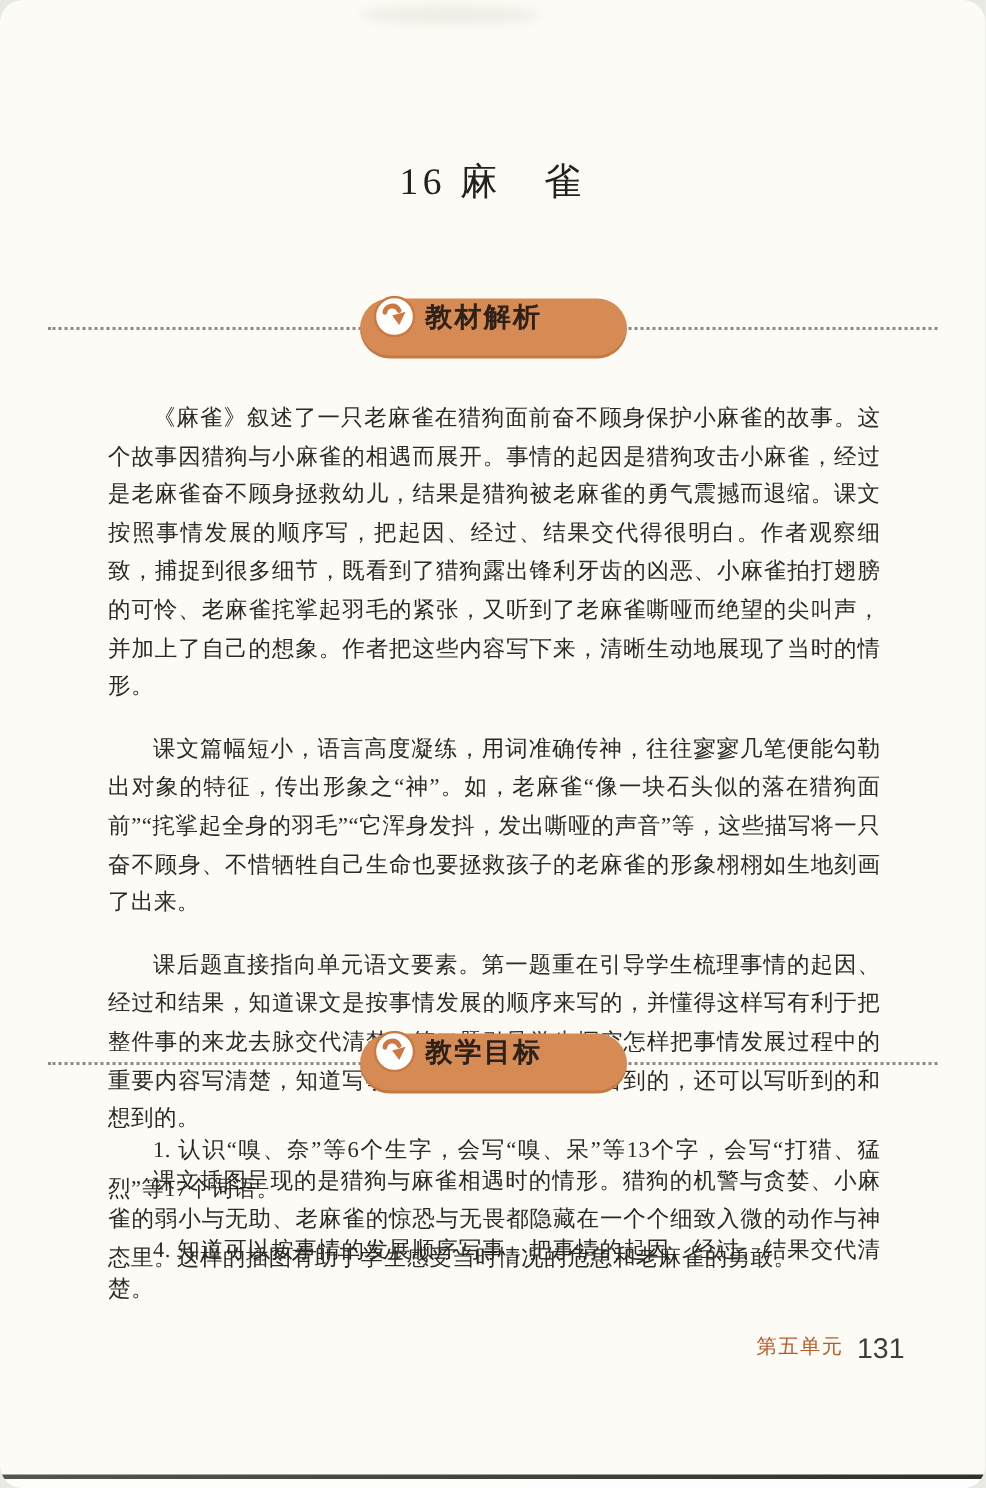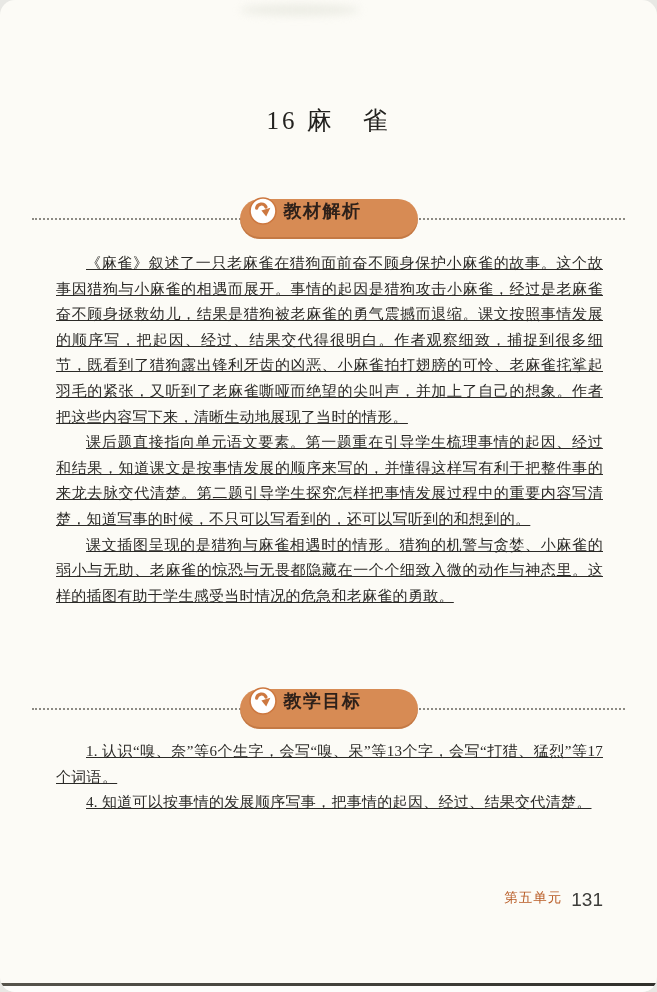--- a/index.html
+++ b/index.html
@@ -79,23 +79,22 @@
   .body-text {
     position: absolute;
     left: 56px;
     width: 547px;
     font-size: 15px;
     line-height: 25.6px;
     text-align: justify;
     letter-spacing: 0.3px;
   }
   .body-text p {
-    margin: 0;
+    margin: 16px;
     text-indent: 2em;
-    text-decoration: underline;
   }
   .analysis-content { top: 251px; height: 438px; }
   .objectives-content { top: 739px; height: 140px; }
   .footer {
     position: absolute;
     top: 889px;
     right: 54px;
     display: flex;
     align-items: flex-start;
   }
@@ -142,20 +141,21 @@
           <path d="M7.6 11.2 C 8.2 6.6, 14.8 5.2, 17 10" fill="none" stroke="#cd7840" stroke-width="3.2" stroke-linecap="round"></path>
           <polygon points="12.4,13.4 21.4,10.8 17.2,19.6" fill="#cd7840"></polygon>
         </svg>
       </span>
       <span class="badge-label">教材解析</span>
     </div>
   </div>
 
   <div class="body-text analysis-content">
     <p>《麻雀》叙述了一只老麻雀在猎狗面前奋不顾身保护小麻雀的故事。这个故事因猎狗与小麻雀的相遇而展开。事情的起因是猎狗攻击小麻雀，经过是老麻雀奋不顾身拯救幼儿，结果是猎狗被老麻雀的勇气震撼而退缩。课文按照事情发展的顺序写，把起因、经过、结果交代得很明白。作者观察细致，捕捉到很多细节，既看到了猎狗露出锋利牙齿的凶恶、小麻雀拍打翅膀的可怜、老麻雀挓挲起羽毛的紧张，又听到了老麻雀嘶哑而绝望的尖叫声，并加上了自己的想象。作者把这些内容写下来，清晰生动地展现了当时的情形。</p>
+    <p>课文篇幅短小，语言高度凝练，用词准确传神，往往寥寥几笔便能勾勒出对象的特征，传出形象之“神”。如，老麻雀“像一块石头似的落在猎狗面前”“挓挲起全身的羽毛”“它浑身发抖，发出嘶哑的声音”等，这些描写将一只奋不顾身、不惜牺牲自己生命也要拯救孩子的老麻雀的形象栩栩如生地刻画了出来。</p>
     <p>课后题直接指向单元语文要素。第一题重在引导学生梳理事情的起因、经过和结果，知道课文是按事情发展的顺序来写的，并懂得这样写有利于把整件事的来龙去脉交代清楚。第二题引导学生探究怎样把事情发展过程中的重要内容写清楚，知道写事的时候，不只可以写看到的，还可以写听到的和想到的。</p>
     <p>课文插图呈现的是猎狗与麻雀相遇时的情形。猎狗的机警与贪婪、小麻雀的弱小与无助、老麻雀的惊恐与无畏都隐藏在一个个细致入微的动作与神态里。这样的插图有助于学生感受当时情况的危急和老麻雀的勇敢。</p>
   </div>
 
   <div class="section-header second">
     <div class="dotted-line"></div>
     <div class="badge">
       <span class="badge-icon">
         <svg width="28" height="28" viewBox="0 0 28 28">
           <circle cx="14" cy="14" r="13" fill="#ffffff" stroke="#cd7840" stroke-width="1.6"></circle>

